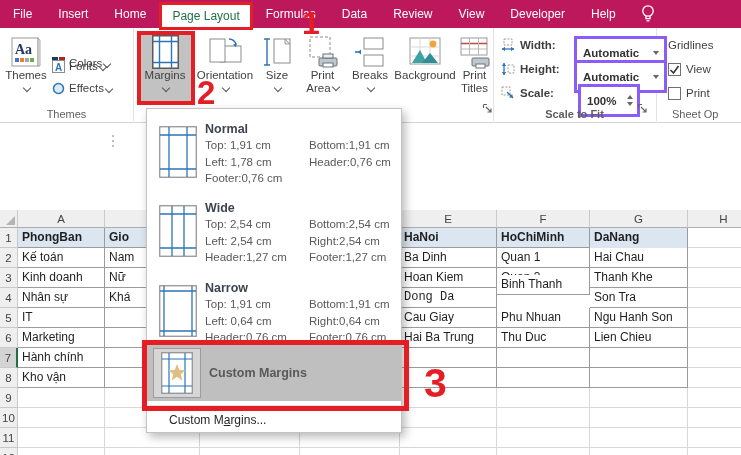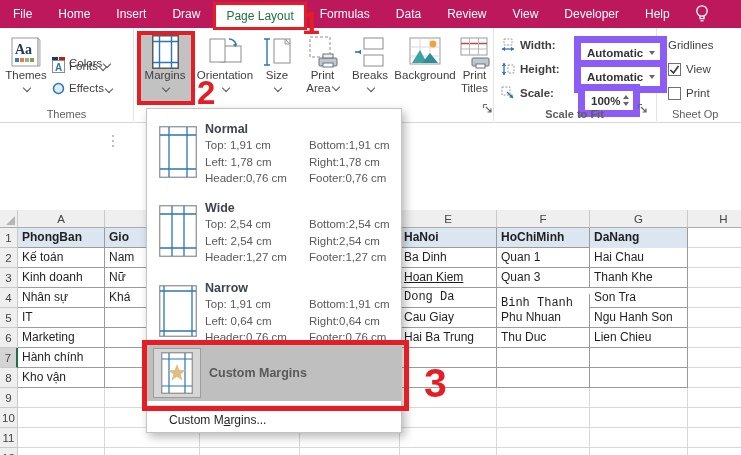--- a/index.html
+++ b/index.html
@@ -26,21 +26,21 @@
           font-size:11.5px;color:#3F3F3F;}
   .bigbtn .ic{height:38px;display:flex;align-items:flex-end;justify-content:center;}
   .lbl{line-height:13px;text-align:center;white-space:nowrap;}
   .chev{display:inline-block;width:5px;height:5px;border-right:1.3px solid #555;
         border-bottom:1.3px solid #555;transform:rotate(45deg);margin:1px 0 0 2px;vertical-align:2px;}
   .chev-solo{margin-top:3px;}
   .smallrow{position:absolute;height:18px;display:flex;align-items:center;font-size:11.5px;color:#3F3F3F;white-space:nowrap;}
   .smallrow .sic{margin-right:4px;display:flex;}
   .margins-hl{background:#C2C2C2;}
 
-  .combo{position:absolute;height:33px;background:#fff;border:7px solid #8b5cf6;box-sizing:border-box;
+  .combo{position:absolute;height:33px;background:#fff;border:3px solid #8b5cf6;box-sizing:border-box;
          font-size:11.5px;color:#333;display:flex;align-items:center;padding-left:6px;}
   .combo .dd{margin-left:auto;margin-right:5px;width:0;height:0;border-left:3.5px solid transparent;
              border-right:3.5px solid transparent;border-top:4px solid #666;}
   .spin{margin-left:auto;display:flex;flex-direction:column;justify-content:center;gap:3px;padding-right:4px;}
   .spin i{display:block;width:0;height:0;border-left:3.5px solid transparent;border-right:3.5px solid transparent;}
   .spin .up{border-bottom:4px solid #666;} .spin .dn{border-top:4px solid #666;}
 
   .cb{width:13px;height:13px;background:#fff;border:1px solid #707070;box-sizing:border-box;
       display:inline-flex;align-items:center;justify-content:center;margin-right:5px;}
 
@@ -94,23 +94,22 @@
   .rnum{position:absolute;color:#E51E25;font-weight:800;z-index:50;line-height:1;pointer-events:none;}
 </style>
 </head>
 <body>
 
 <div class="canvas">
 
   <div class="topbar">
     <div class="tabs-row">
         <div class="tab">File</div>
+        <div class="tab">Insert</div>
         <div class="tab">Home</div>
-        <div class="tab">Insert</div>
-        <div class="tab">Draw</div>
         <div class="tab tab-selected">Page Layout</div>
         <div class="tab">Formulas</div>
         <div class="tab">Data</div>
         <div class="tab">Review</div>
         <div class="tab">View</div>
         <div class="tab">Developer</div>
         <div class="tab">Help</div>
       </div>
     <span class="bulb">
       <svg width="18" height="22" viewBox="0 0 18 22">
@@ -373,31 +372,31 @@
       <div class="cell c-tb" style="left: 300px; top: 38px; width: 100px; height: 20px;"></div>
       <div class="cell c-tb" style="left: 400px; top: 38px; width: 97px; height: 20px;">Ba Dinh</div>
       <div class="cell c-tb" style="left: 497px; top: 38px; width: 93px; height: 20px;">Quan 1</div>
       <div class="cell c-tb" style="left: 590px; top: 38px; width: 98px; height: 20px;">Hai Chau</div>
       <div class="cell" style="left: 688px; top: 38px; width: 72px; height: 20px;"></div>
       <div class="rowhdr" style="left: 0px; top: 58px; width: 18px; height: 20px;">3</div>
       <div class="cell c-tb" style="left: 18px; top: 58px; width: 87px; height: 20px;">Kinh doanh</div>
       <div class="cell c-tb" style="left: 105px; top: 58px; width: 95px; height: 20px;">Nữ</div>
       <div class="cell c-tb" style="left: 200px; top: 58px; width: 100px; height: 20px;"></div>
       <div class="cell c-tb" style="left: 300px; top: 58px; width: 100px; height: 20px;"></div>
-      <div class="cell c-tb" style="left: 400px; top: 58px; width: 97px; height: 20px; text-decoration: underline;">Hoan Kiem</div>
+      <div class="cell c-tb" style="left: 400px; top: 58px; width: 97px; height: 20px;">Hoan Kiem</div>
       <div class="cell c-tb" style="left: 497px; top: 58px; width: 93px; height: 20px;">Quan 3</div>
       <div class="cell c-tb" style="left: 590px; top: 58px; width: 98px; height: 20px;">Thanh Khe</div>
       <div class="cell" style="left: 688px; top: 58px; width: 72px; height: 20px;"></div>
       <div class="rowhdr" style="left: 0px; top: 78px; width: 18px; height: 20px;">4</div>
       <div class="cell c-tb" style="left: 18px; top: 78px; width: 87px; height: 20px;">Nhân sự</div>
       <div class="cell c-tb" style="left: 105px; top: 78px; width: 95px; height: 20px;">Khá</div>
       <div class="cell c-tb" style="left: 200px; top: 78px; width: 100px; height: 20px;"></div>
       <div class="cell c-tb" style="left: 300px; top: 78px; width: 100px; height: 20px;"></div>
       <div class="cell c-tb" style="left: 400px; top: 78px; width: 97px; height: 20px; font-family: Liberation Mono, monospace;">Dong Da</div>
-      <div class="cell c-tb" style="left: 497px; top: 84px; width: 93px; height: 20px; font-family: Liberation Mono, monospace;">Binh Thanh</div>
+      <div class="cell c-tb" style="left: 497px; top: 65px; width: 93px; height: 20px;">Binh Thanh</div>
       <div class="cell c-tb" style="left: 590px; top: 78px; width: 98px; height: 20px;">Son Tra</div>
       <div class="cell" style="left: 688px; top: 78px; width: 72px; height: 20px;"></div>
       <div class="rowhdr" style="left: 0px; top: 98px; width: 18px; height: 20px;">5</div>
       <div class="cell c-tb" style="left: 18px; top: 98px; width: 87px; height: 20px;">IT</div>
       <div class="cell c-tb" style="left: 105px; top: 98px; width: 95px; height: 20px;"></div>
       <div class="cell c-tb" style="left: 200px; top: 98px; width: 100px; height: 20px;"></div>
       <div class="cell c-tb" style="left: 300px; top: 98px; width: 100px; height: 20px;"></div>
       <div class="cell c-tb" style="left: 400px; top: 98px; width: 97px; height: 20px;">Cau Giay</div>
       <div class="cell c-tb" style="left: 497px; top: 98px; width: 93px; height: 20px;">Phu Nhuan</div>
       <div class="cell c-tb" style="left: 590px; top: 98px; width: 98px; height: 20px;">Ngu Hanh Son</div>
@@ -474,21 +473,20 @@
         <svg width="38" height="52" viewBox="0 0 38 52">
           <rect x="0.75" y="0.75" width="36.5" height="50.5" fill="#fff" stroke="#8C8C8C" stroke-width="1.2"></rect>
           <path d="M10 1 V51 M28 1 V51 M1 9 H37 M1 43 H37" stroke="#2E75B6" stroke-width="1.3" fill="none"></path>
         </svg>
       </span>
       <div class="ptitle">Normal</div>
       <div class="pgrid">
         <span>Top: 1,91 cm</span>
           <span>Bottom:1,91 cm</span>
         <span>Left: 1,78 cm</span>
-          <span>Right:1,78 cm</span>
         <span>Header:0,76 cm</span>
           <span>Footer:0,76 cm</span>
       </div>
     </div>
 
     <div class="preset" style="top:86px;">
       <span class="picon">
         <svg width="38" height="52" viewBox="0 0 38 52">
           <rect x="0.75" y="0.75" width="36.5" height="50.5" fill="#fff" stroke="#8C8C8C" stroke-width="1.2"></rect>
           <path d="M13 1 V51 M25 1 V51 M1 9 H37 M1 43 H37" stroke="#2E75B6" stroke-width="1.3" fill="none"></path>

